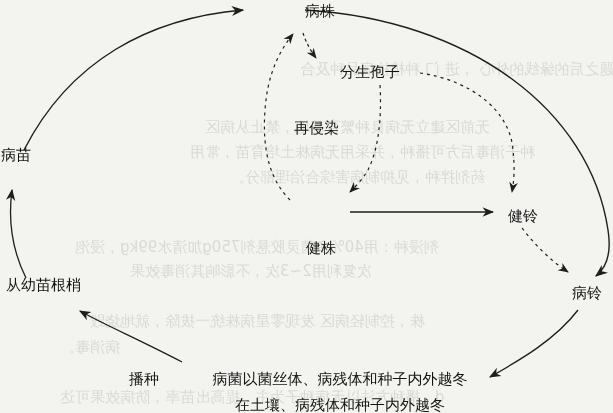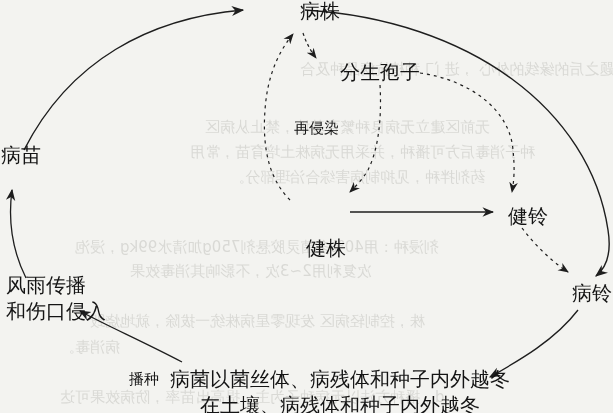--- a/index.html
+++ b/index.html
@@ -33,21 +33,21 @@
     transform: scaleX(-1);
   }
   svg.edges {
     position: absolute;
     left: 0; top: 0;
     width: 613px; height: 413px;
   }
   .node {
     position: absolute;
     color: #141414;
-    font-size: 20px;
+    font-size: 15px;
     line-height: 18px;
     white-space: nowrap;
     font-family: "DejaVu Sans", sans-serif;
   }
   .node.center {
     transform: translateX(-50%);
     text-align: center;
   }
   .node.multi {
     line-height: 26px;
@@ -114,22 +114,21 @@
 
   <div class="node" style="left:1px; top:146px;text-align:right;">病苗</div>
 
   <div class="node" style="left:306px; top:203px;margin-top:36px;">健株</div>
 
   <div class="node" style="left:508px; top:207px;">健铃</div>
 
   <div class="node" style="left:572px; top:284px;">病铃</div>
 
   <div class="node multi" style="left:6px; top:272px;">
-    <div>风雨传播</div>
-    <div>和伤口侵入</div>
+    <div>从幼苗根梢</div>
   </div>
 
   <div class="node center multi" style="left:340px; top:366px;">
     <div>病菌以菌丝体、病残体和种子内外越冬</div>
     <div>在土壤、病残体和种子内外越冬</div>
   </div>
 
   <div class="edge-label" style="left:294px; top:119px;">再侵染</div>
 
 

